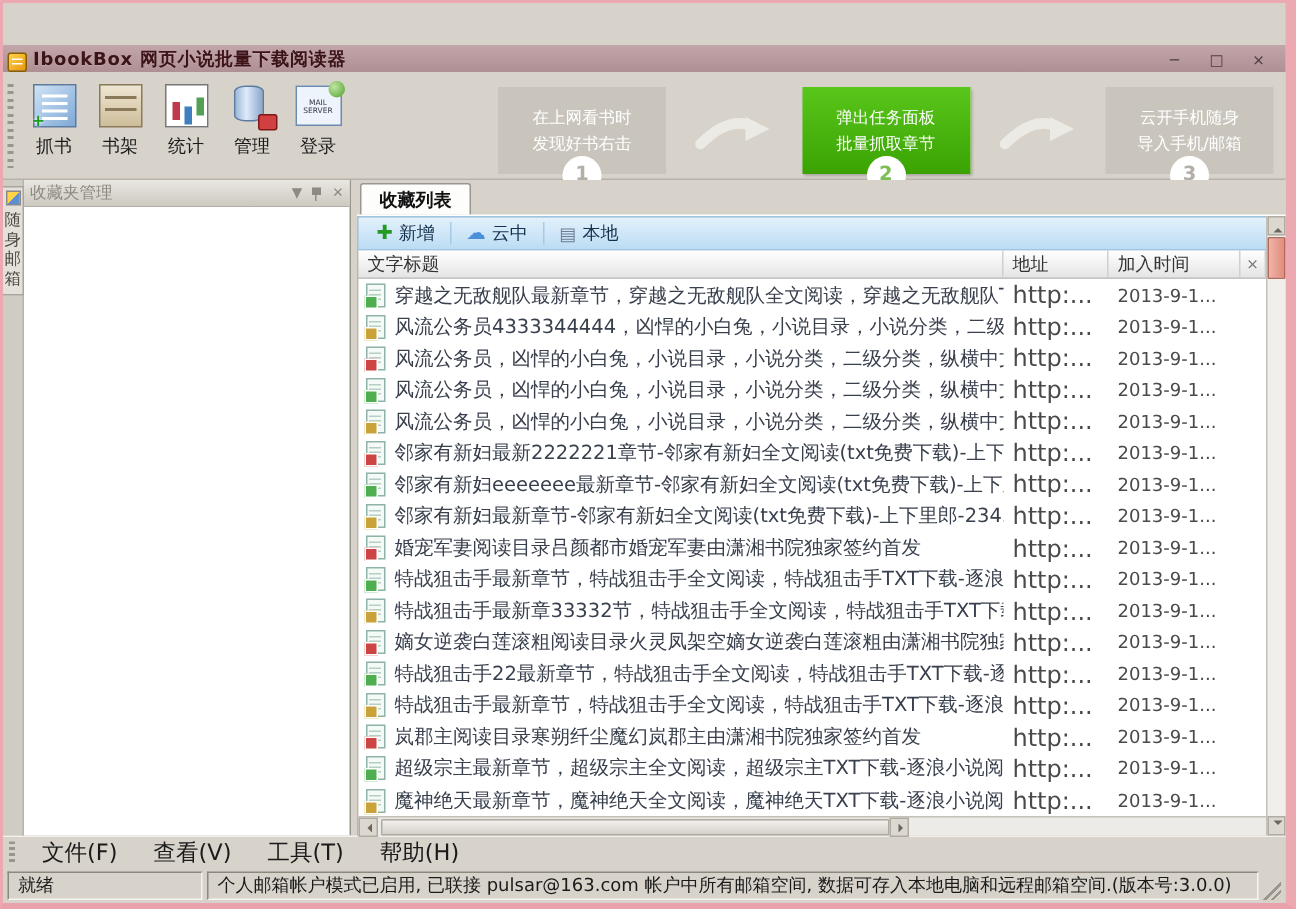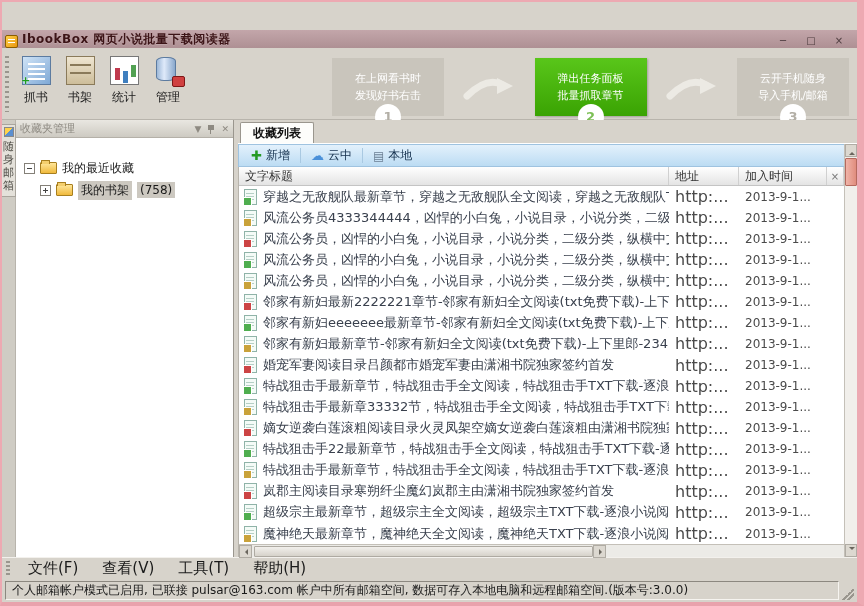--- a/index.html
+++ b/index.html
@@ -51,21 +51,21 @@
   .step.green .num { color:#7cbf55; }
   .arrow { flex:1; display:flex; align-items:center; justify-content:center; }
 
   
   .content { flex:1; display:flex; min-height:0; background:#d7d3cb; }
   .edge-strip { width:14px; flex:none; background:#cfccc4; border-right:1px solid #b8b4ac; position:relative; }
   .edge-tab { position:absolute; left:0; top:4px; width:14px; padding:2px 0 4px; background:#e4e1da; border:1px solid #a9a59d; border-left:none; }
   .edge-tab .eicon { width:10px; height:10px; margin:0 auto 3px; background:linear-gradient(135deg,#ffd24a 50%,#5b8fd0 50%); border:1px solid #888; }
   .edge-tab .etext { width:13px; font-size:11px; line-height:13px; color:#4c4a44; text-align:center; word-break:break-all; }
 
-  .sidebar { width:218px; flex:none; background:#fff; border-right:1px solid #9a968e; display:flex; flex-direction:column;gap:12px; }
+  .sidebar { width:218px; flex:none; background:#fff; border-right:1px solid #9a968e; display:flex; flex-direction:column; }
   .side-header { height:18px; flex:none; background:linear-gradient(#e9e7e1,#cdcac2); border-bottom:1px solid #b4b0a8;
     display:flex; align-items:center; padding:0 4px; }
   .side-title { font-size:11px; color:#8e8a82; }
   .side-icons { margin-left:auto; display:flex; align-items:center; gap:6px; color:#8e8a82; }
   .side-ic { font-size:9px; line-height:10px; }
   .pin-ic { width:8px; height:8px; position:relative; }
   .pin-ic::before { content:""; position:absolute; left:1px; top:0; width:6px; height:5px; background:#8e8a82; }
   .pin-ic::after { content:""; position:absolute; left:3px; top:5px; width:1px; height:4px; background:#8e8a82; }
   .tree { padding:7px 2px; font-size:12px; color:#1a1a1a; }
   .tree-row { display:flex; align-items:center; height:22px; white-space:nowrap; }
@@ -176,20 +176,28 @@
             </span>
           <span class="lbl">统计</span>
         </div>
         <div class="tb-btn">
           <span class="ic">
               <span class="ic-db"></span>
               <span class="badge b-lock"></span>
             </span>
           <span class="lbl">管理</span>
         </div>
+        <div class="tb-btn">
+          <span class="ic">
+              <span class="ic-mail">
+                <span class="mtxt">MAIL SERVER</span>
+              </span>
+            </span>
+          <span class="lbl">登录</span>
+        </div>
       </div>
 
       <div class="banner">
         <div class="step">
           <span>在上网看书时</span>
           <span>发现好书右击</span>
           <span class="num">1</span>
         </div>
         <div class="arrow">
           <svg width="52" height="30" viewBox="0 0 52 30">
@@ -226,33 +234,20 @@
       </div>
 
       <div class="sidebar">
         <div class="side-header">
           <span class="side-title">收藏夹管理</span>
           <span class="side-icons">
             <span class="side-ic">▼</span>
             <span class="pin-ic"></span>
             <span class="side-ic">✕</span>
           </span>
-        </div>
-        <div class="tree">
-          <div class="tree-row">
-            <span class="expander"></span>
-            <span class="folder"></span>
-            <span class="tree-label">我的最近收藏</span>
-          </div>
-          <div class="tree-row level2">
-            <span class="expander plus"></span>
-            <span class="folder"></span>
-            <span class="tree-label selected">我的书架</span>
-            <span class="tree-count">(758)</span>
-          </div>
         </div>
       </div>
 
       <div class="splitter"></div>
 
       <div class="main">
         <div class="tabbar">
           <div class="tab">收藏列表</div>
         </div>
 
@@ -434,18 +429,19 @@
 
     <div class="menubar">
       <span class="menu-grip"></span>
       <span class="menu-item">文件(F)</span>
       <span class="menu-item">查看(V)</span>
       <span class="menu-item">工具(T)</span>
       <span class="menu-item">帮助(H)</span>
     </div>
 
     <div class="statusbar">
+      <span class="status-cell status-ready">就绪</span>
       <span class="status-cell status-msg">个人邮箱帐户模式已启用, 已联接 pulsar@163.com 帐户中所有邮箱空间, 数据可存入本地电脑和远程邮箱空间.(版本号:3.0.0)</span>
       <span class="resize-grip"></span>
     </div>
 
   </div>
 </div>
 
 </body></html>

